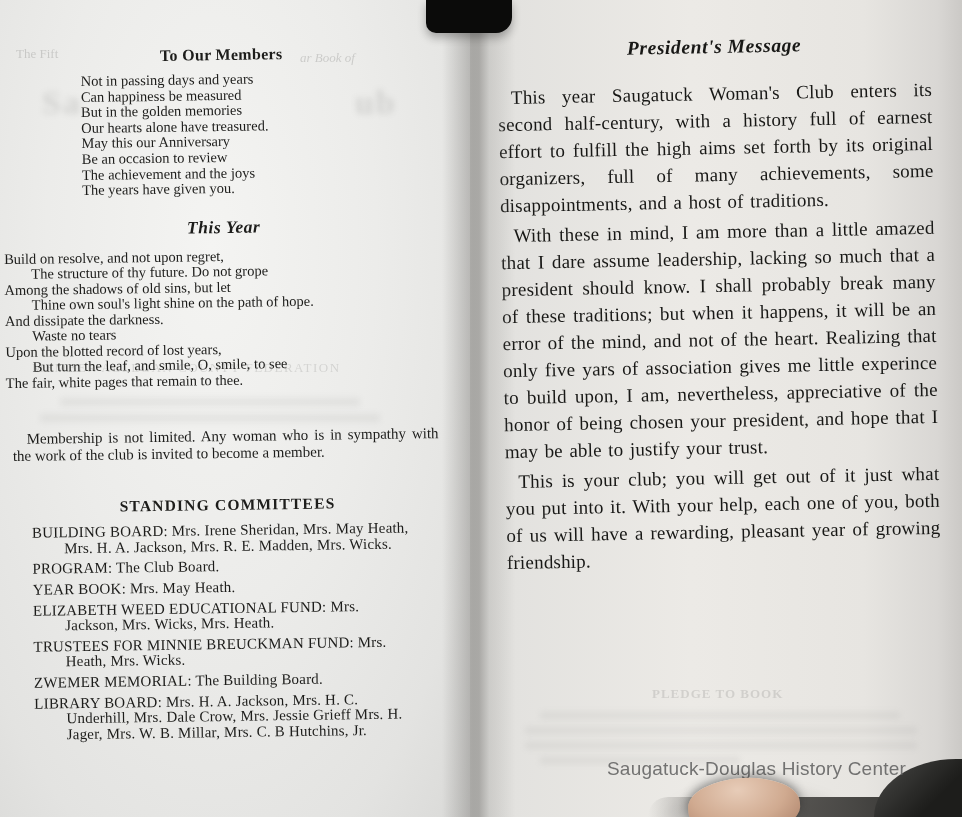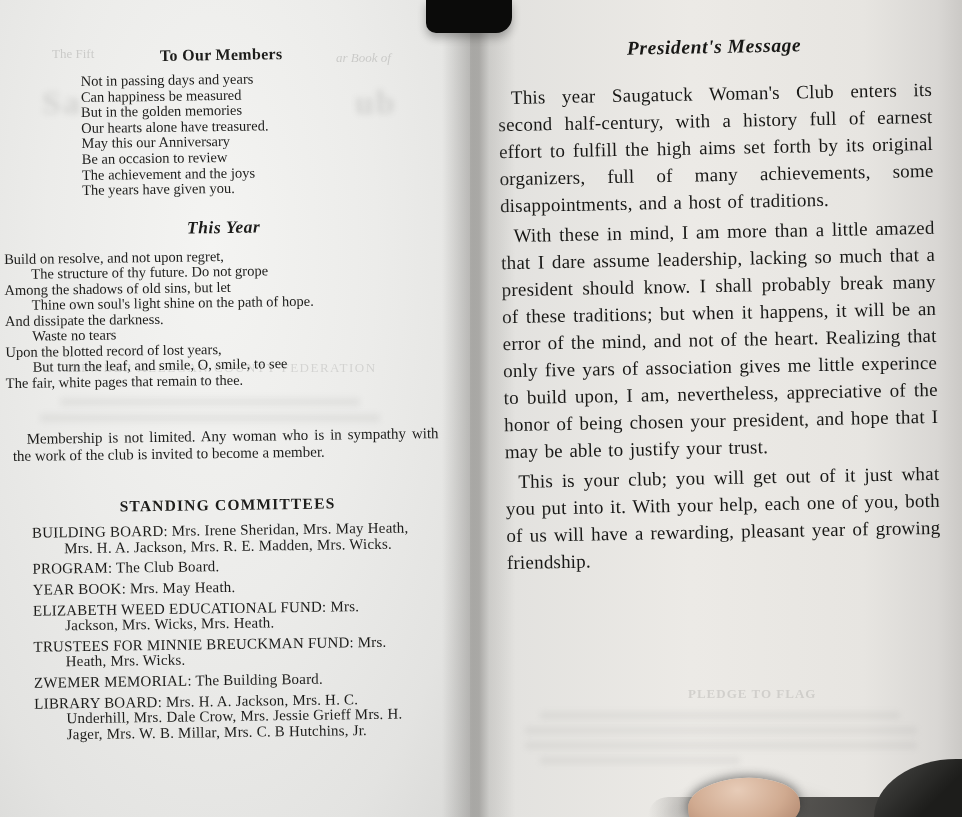--- a/index.html
+++ b/index.html
@@ -25,21 +25,21 @@
       rgba(150,148,145,0) 0%, rgba(112,110,107,.42) 42%,
       rgba(125,123,120,.48) 50%, rgba(165,163,160,.22) 64%, rgba(205,203,200,0) 100%);
   }
   .spine-top {
     position:absolute; left:426px; top:0; width:86px; height:33px; z-index:5;
     background:#0b0b0a; border-radius:0 0 16px 10px;
     box-shadow:0 5px 9px rgba(20,20,20,.3);
   }
   
   .bleed { position:absolute; color:#6c6c6a; z-index:2; pointer-events:none; }
-  .bleed-txt { filter:blur(0.6px);margin-left:36px; }
+  .bleed-txt { filter:blur(0.6px); }
   .bleed-cover {
     left:42px; top:84px; font-size:34px; font-weight:bold; letter-spacing:2px;
     white-space:pre; filter:blur(3px); opacity:.20;
   }
   .bleed-l1 { left:16px;  top:46px;  font-size:13px; opacity:.26; }
   .bleed-l2 { left:300px; top:50px;  font-size:13px; opacity:.26;font-style:italic; }
   .bleed-member { left:32px; top:360px; font-size:13px; letter-spacing:1.5px; opacity:.20; }
   .bleed-pledge { left:652px; top:686px; font-size:13px; font-weight:bold; letter-spacing:1px; opacity:.20; }
   .bleed-bar { position:absolute; background:#8f8f8d; filter:blur(3px); opacity:.13; border-radius:2px; z-index:2; }
   .bar-a { left:60px;  top:398px; width:300px; height:8px; }
@@ -108,21 +108,21 @@
 
 <div class="scan">
 
   <div class="page page-left"></div>
   <div class="page page-right"></div>
 
   <div class="bleed bleed-txt bleed-l1">The Fift</div>
   <div class="bleed bleed-txt bleed-l2">ar Book of</div>
   <div class="bleed bleed-cover">Sa                          ub</div>
   <div class="bleed bleed-txt bleed-member">MEMBER ALLEGAN COUNTY FEDERATION</div>
-  <div class="bleed bleed-txt bleed-pledge">PLEDGE TO FLAG</div>
+  <div class="bleed bleed-txt bleed-pledge">PLEDGE TO BOOK</div>
   <div class="bleed-bar bar-a"></div>
   <div class="bleed-bar bar-b"></div>
   <div class="bleed-bar bar-c"></div>
   <div class="bleed-bar bar-d"></div>
   <div class="bleed-bar bar-e"></div>
   <div class="bleed-bar bar-f"></div>
 
   <div class="left-content">
 
     <div class="members-heading">To Our Members</div>
@@ -170,19 +170,20 @@
   <div class="right-content">
     <div class="message-heading">President's Message</div>
     <p class="msg-par">This year Saugatuck Woman's Club enters its second half-century, with a history full of earnest effort to fulfill the high aims set forth by its original organizers, full of many achievements, some disappointments, and a host of traditions.</p>
     <p class="msg-par">With these in mind, I am more than a little amazed that I dare assume leadership, lacking so much that a president should know. I shall probably break many of these traditions; but when it happens, it will be an error of the mind, and not of the heart. Realizing that only five yars of association gives me little experince to build upon, I am, nevertheless, appreciative of the honor of being chosen your president, and hope that I may be able to justify your trust.</p>
     <p class="msg-par">This is your club; you will get out of it just what you put into it.  With your help, each one of you, both of us will have a rewarding, pleasant year of growing friendship.</p>
   </div>
 
   <div class="gutter"></div>
   <div class="spine-top"></div>
 
+  <div class="watermark">Saugatuck-Douglas History Center</div>
 
   <div class="thumb-shadow"></div>
   <div class="bottom-strip"></div>
   <div class="corner-dark"></div>
   <div class="thumb"></div>
 
 </div>
 
 </body></html>

